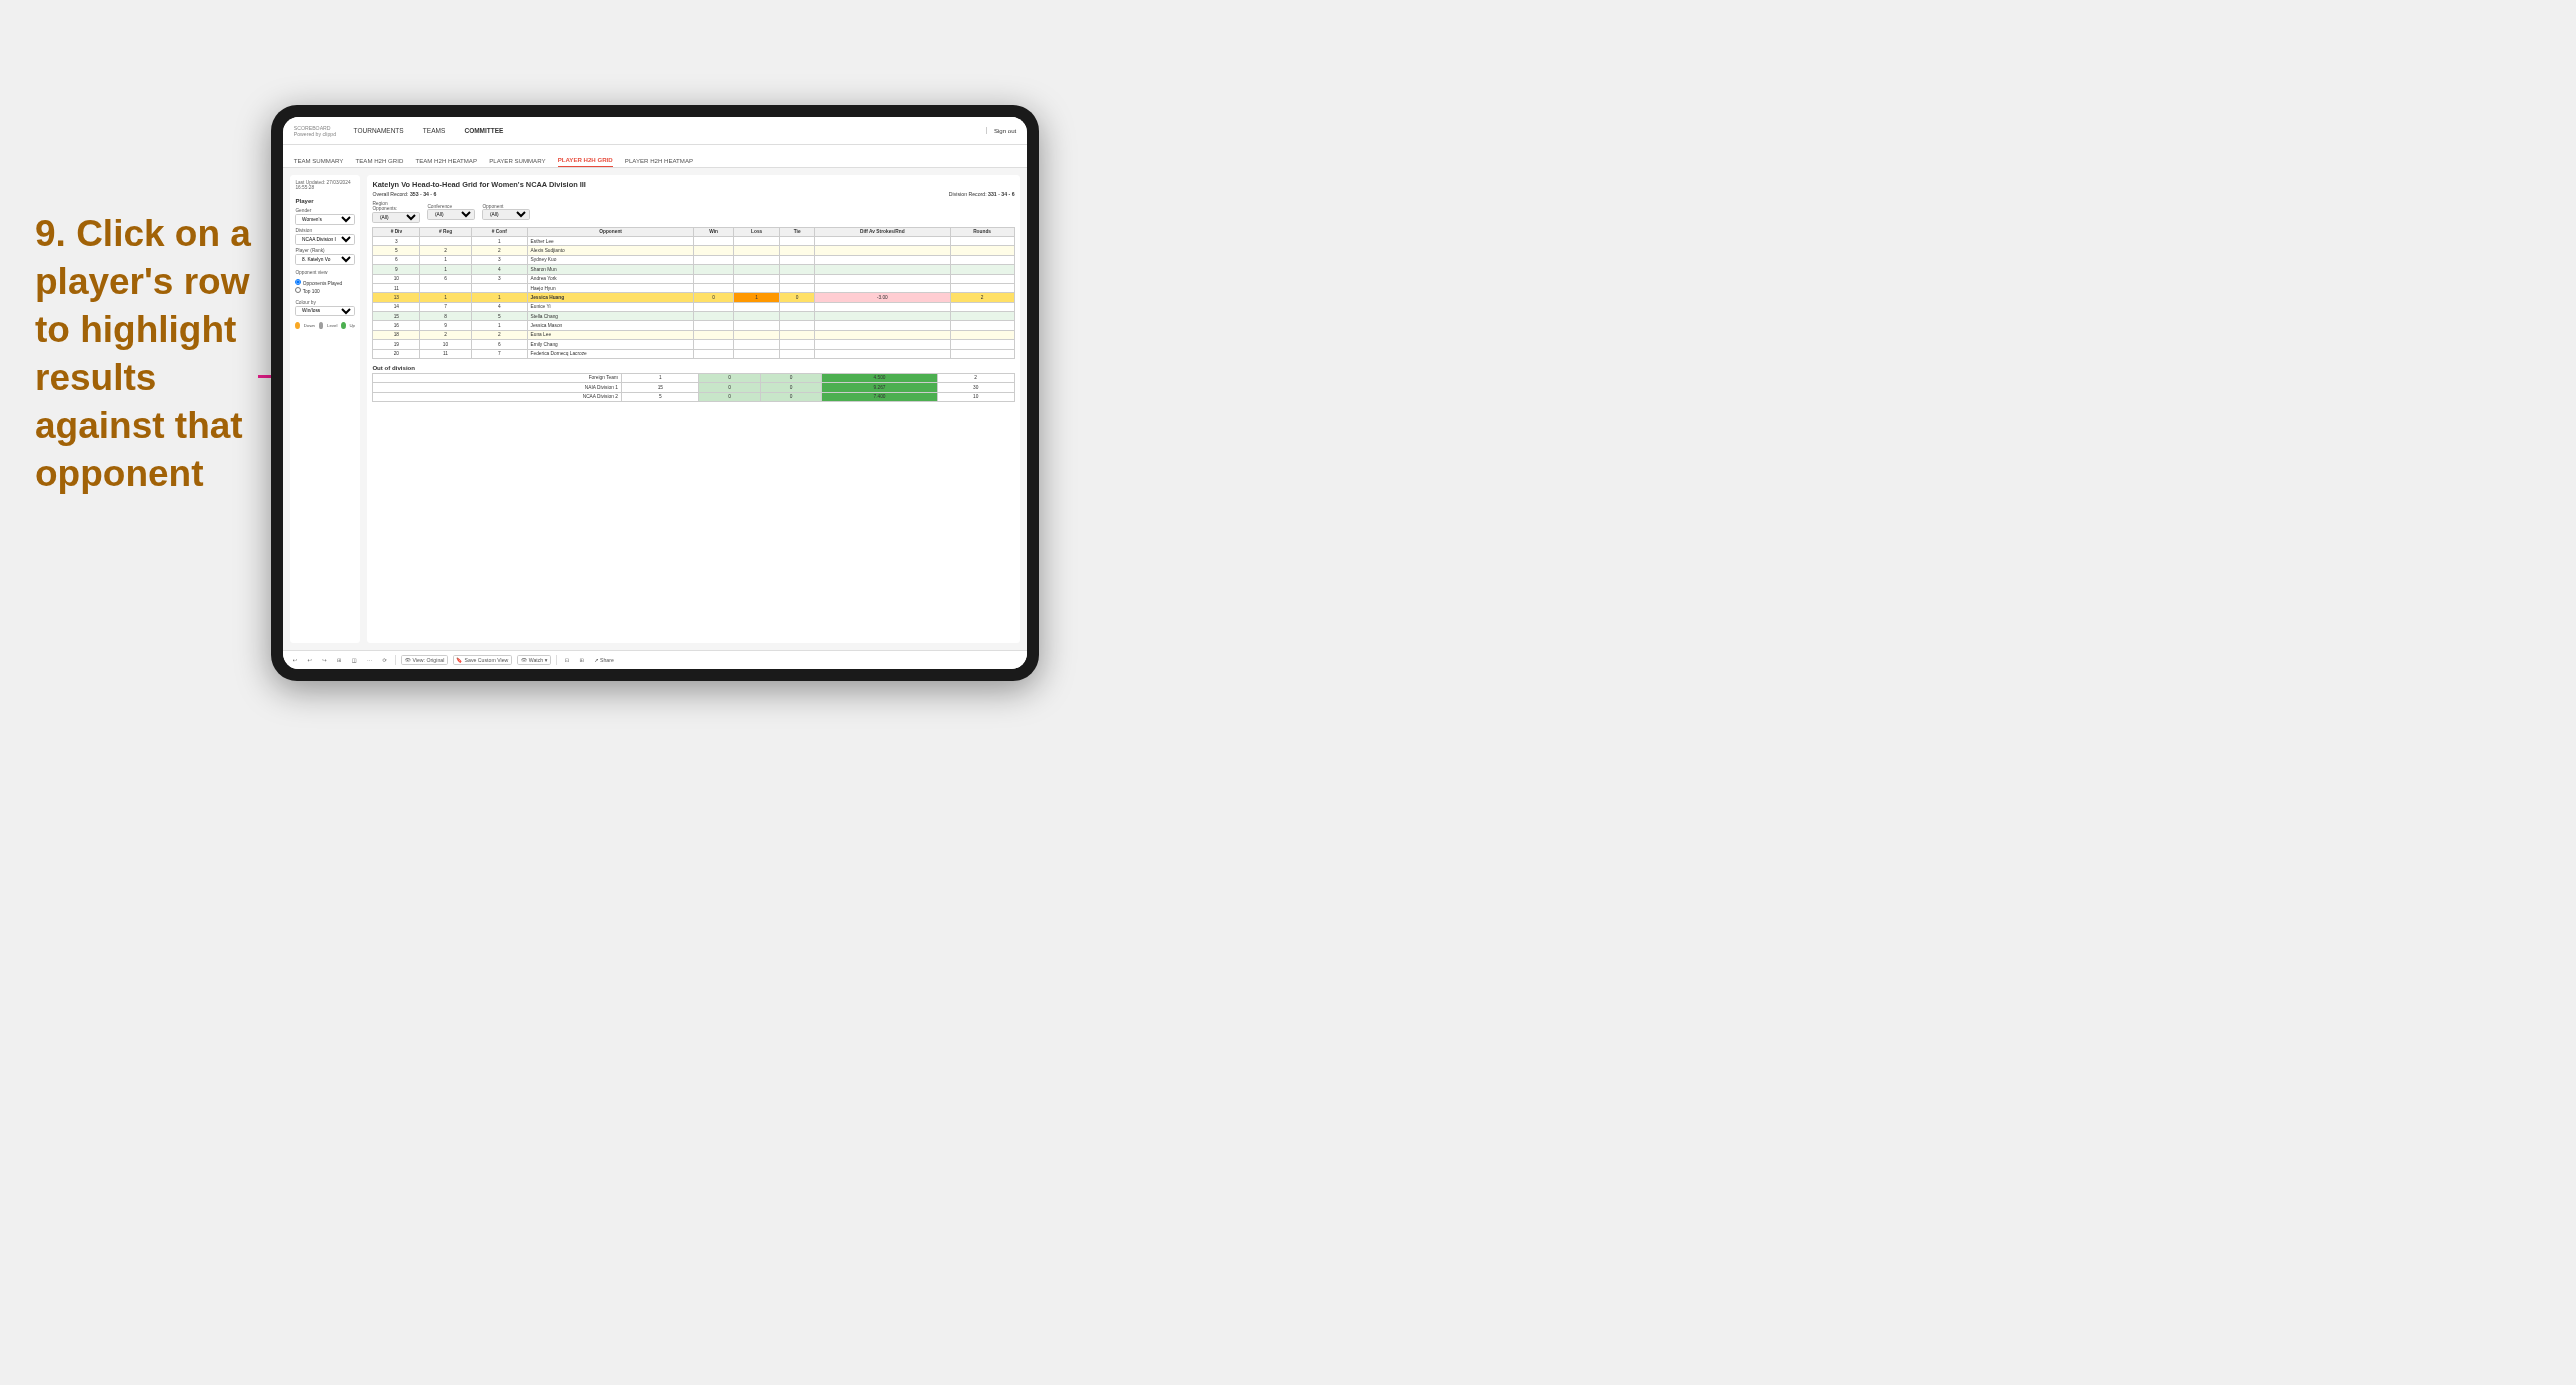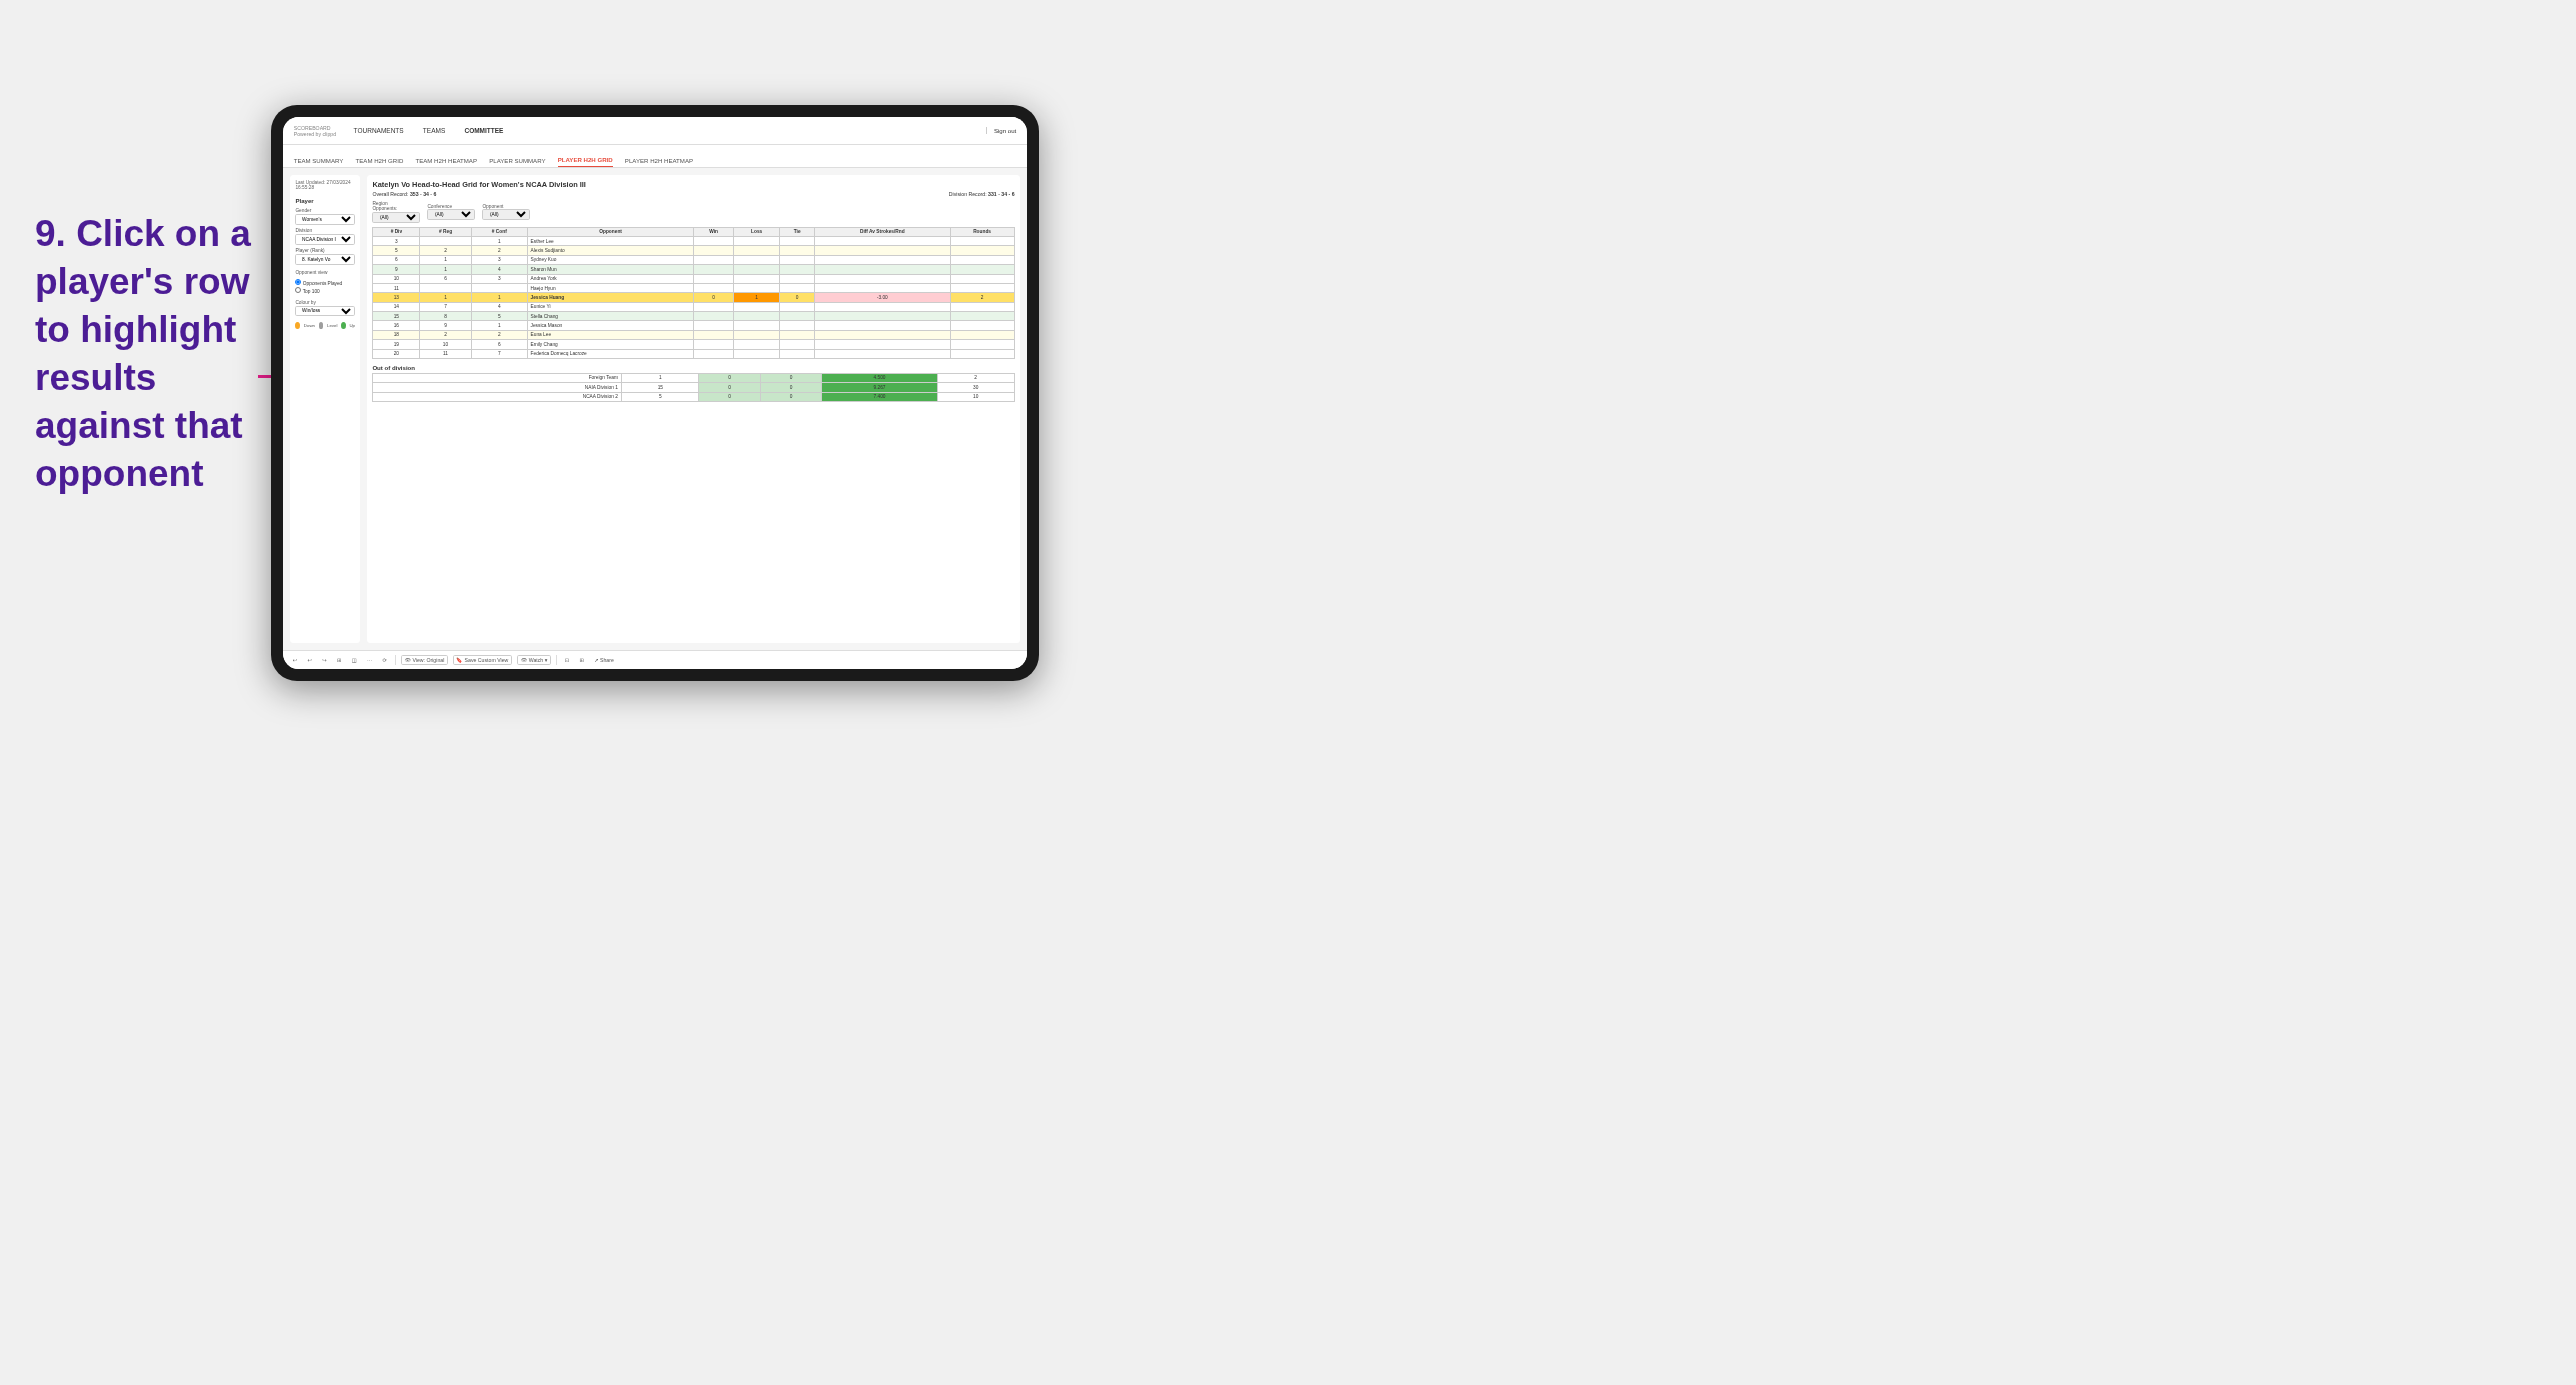--- a/index.html
+++ b/index.html
@@ -335,21 +335,21 @@
       background: #ddd;
     }
 
     
     .annotation {
       position: absolute;
       left: 35px;
       top: 210px;
       font-size: 37px;
       font-weight: bold;
-      color: #4c1d95;
+      color: #a16207;
       line-height: 1.3;
       max-width: 236px;
     }
 
     .sidebar-opponent-view {
       margin-top: 5.2px;
     }
 
     
     .arrow-line {

